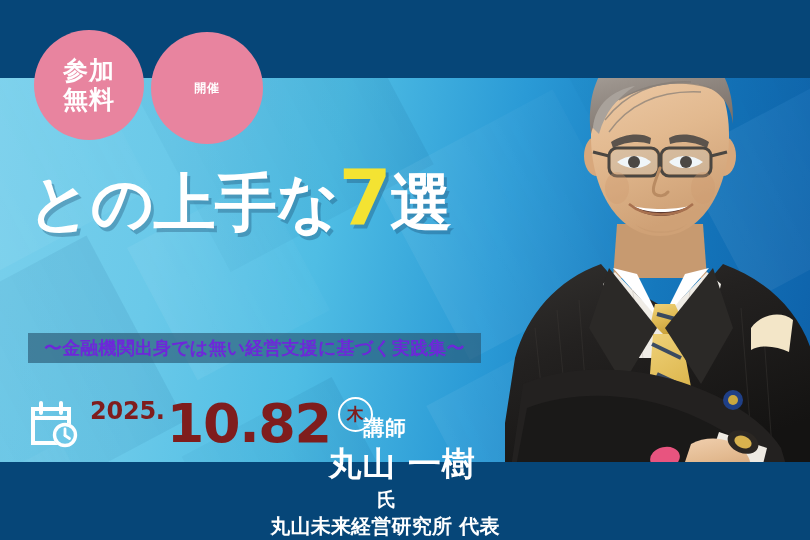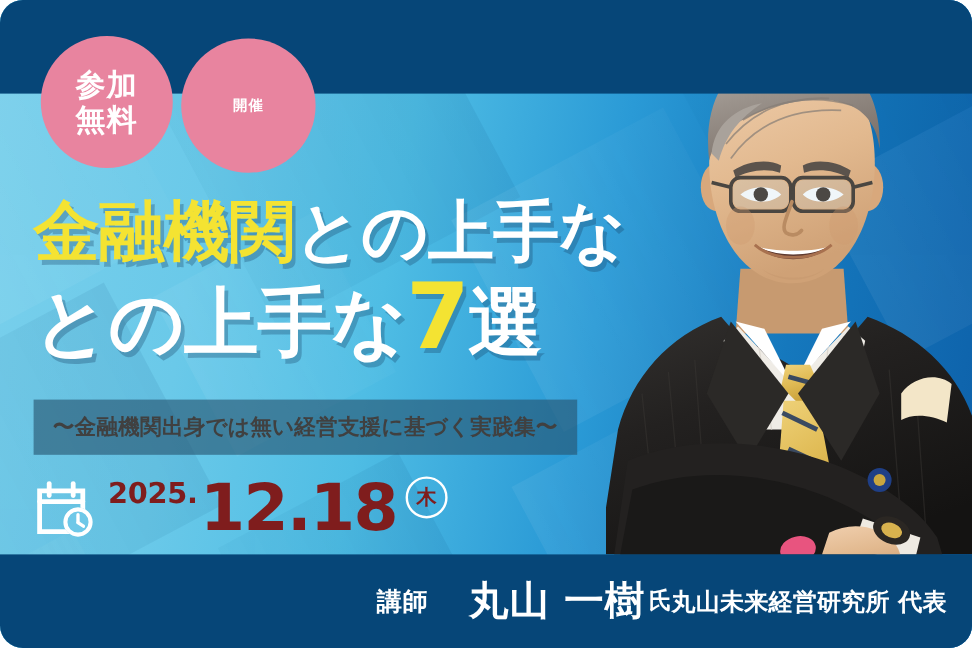--- a/index.html
+++ b/index.html
@@ -10,21 +10,20 @@
   body {
     font-family: "DejaVu Sans", "Liberation Sans", sans-serif;
   }
 
   #banner {
     position: relative;
     width: 810px;
     height: 540px;
     overflow: hidden;
     background: #6ec8e8;
-    border-radius: 19px;
   }
 
   
   .bg-blue {
     position: absolute;
     left: 0; top: 0;
     width: 810px; height: 540px;
     background: linear-gradient(100deg,
         #7ad0ec 0%,
         #6ac9e9 22%,
@@ -115,26 +114,26 @@
     color: #f4e332;
     font-size: 76px;
     letter-spacing: -0.02em;
   }
 
   
   .subtitle {
     position: absolute;
     left: 28px;
     top: 333px;
-    height: 46px;
+    height: 30px;
     padding: 0 16px;
     display: flex;
     align-items: center;
     background: rgba(38,84,112,.62);
-    color: #404040;
+    color: #6d28d9;
     font-size: 18px;
     font-weight: 700;
     letter-spacing: .01em;
     white-space: nowrap;
   }
 
   
   .daterow {
     position: absolute;
     left: 28px;
@@ -176,24 +175,25 @@
   }
 
   
   .speaker {
     position: absolute;
     left: 0; top: 462px;
     width: 810px; height: 78px;
     display: flex;
     align-items: center;
     justify-content: flex-end;
-    padding-right: 21px;
+    padding-right: 40px;
     box-sizing: border-box;
     color: #ffffff;
     white-space: nowrap;
+    flex-direction: column;
   }
   .sp-label {
     font-size: 21px;
     font-weight: 700;
     letter-spacing: .02em;
   }
   .sp-name {
     font-size: 33px;
     font-weight: 700;
     letter-spacing: .02em;
@@ -383,21 +383,20 @@
   <div class="badge badge-free">
     <span>参加</span>
     <span>無料</span>
   </div>
 
   <div class="badge badge-online">
     <span class="line2">開催</span>
   </div>
 
   <div class="headline">
-    <div class="hl-row hl-row-1"><span class="hl-yellow">金融機関</span><span>との上手な</span></div>
     <div class="hl-row hl-row-2"><span>との上手な</span><span class="hl-seven">7</span><span>選</span></div>
   </div>
 
   <div class="subtitle">〜金融機関出身では無い経営支援に基づく実践集〜</div>
 
   <div class="daterow">
     <svg class="cal-icon" width="52" height="52" viewBox="0 0 52 52">
       <g fill="none" stroke="#ffffff" stroke-width="4" stroke-linecap="round">
         <path d="M5 12 h36 v34 h-36 z"></path>
         <path d="M5 21 h36"></path>
@@ -405,21 +404,21 @@
         <path d="M33 6 v10"></path>
       </g>
       <circle cx="37" cy="38" r="12" fill="#6ec8e8"></circle>
       <circle cx="37" cy="38" r="10.5" fill="none" stroke="#ffffff" stroke-width="3.4"></circle>
       <g stroke="#ffffff" stroke-width="2.8" stroke-linecap="round">
         <path d="M37 32 v6.5"></path>
         <path d="M37 38.5 l4.5 3"></path>
       </g>
     </svg>
     <span class="date-year">2025.</span>
-    <span class="date-main">12.18</span>
+    <span class="date-main">10.82</span>
     <span class="day-circle">木</span>
   </div>
 
   <div class="speaker">
     <span class="sp-label">講師</span>
     <span class="sp-name">丸山 一樹</span>
     <span class="sp-suffix">氏</span>
     <span class="sp-org">丸山未来経営研究所 代表</span>
   </div>
 

